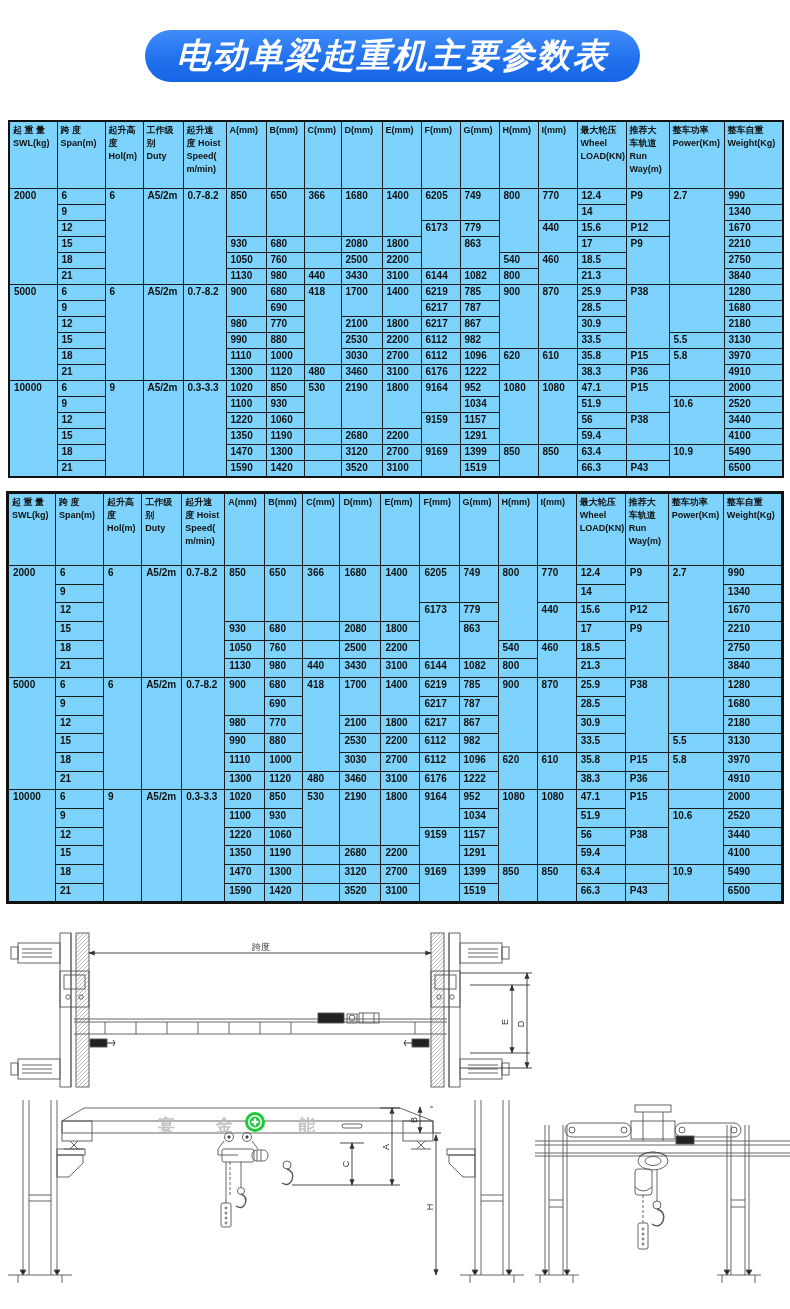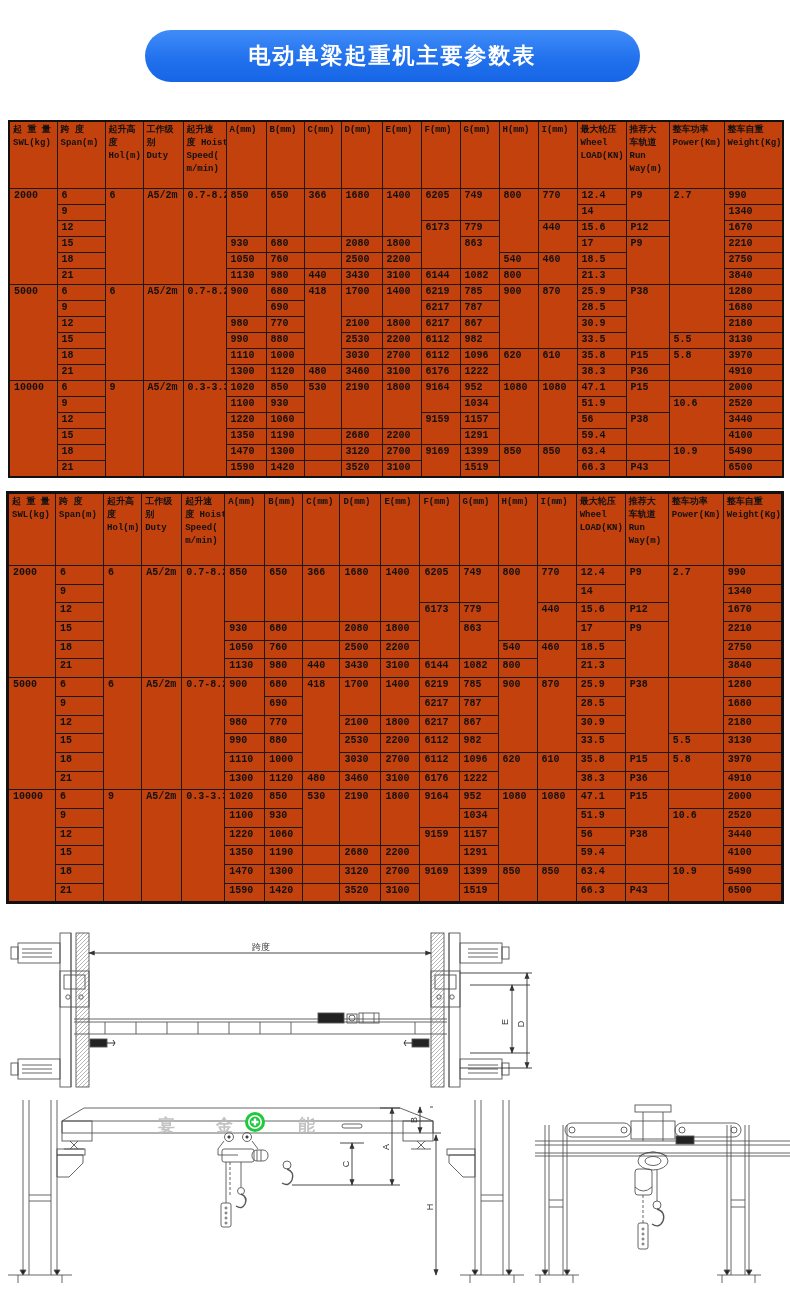--- a/index.html
+++ b/index.html
@@ -3,24 +3,24 @@
 <meta charset="utf-8">
 <style>
   html,body{margin:0;padding:0;}
   body{background:#fff;font-family:"Liberation Sans","DejaVu Sans",sans-serif;color:#111;}
   .page{position:relative;width:790px;height:1309px;background:#fff;overflow:hidden;}
 
   
   .banner{position:absolute;left:145px;top:30px;width:495px;height:52px;border-radius:26px;
     background:linear-gradient(180deg,#3f8cf8 0%,#2272ee 55%,#1565e6 100%);
     display:flex;align-items:center;justify-content:center;}
-  .banner span{color:#fff;font-size:22px;font-weight:bold;letter-spacing:2px;}
+  .banner span{color:#fff;font-size:34px;font-weight:bold;letter-spacing:2px;font-style:italic;}
 
   
-  table.params{position:absolute;border-collapse:collapse;table-layout:fixed;background:#c2410c;font-family:Liberation Mono, monospace;}
+  table.params{position:absolute;border-collapse:collapse;table-layout:fixed;background:#7dd3fc;}
   table.params td,table.params th{border:1px solid #1a1a1a;overflow:hidden;white-space:nowrap;
     text-align:left;vertical-align:top;}
   table.params th{font-size:9px;font-weight:bold;padding:2px 2px 0 3px;line-height:1.45;}
   table.params th div{font-weight:inherit;}
   table.params td{font-size:10px;font-weight:bold;padding:0 0 0 4px;line-height:1.45;}
   .t1{left:8px;top:120px;width:774px;border:2px solid #111;}
   .t2{left:6px;top:491px;width:778px;border:3px solid #111;}
   .t1 th{height:64px;}
   .t2 th{height:69px;}
   .t1 tbody td{height:15px;}

